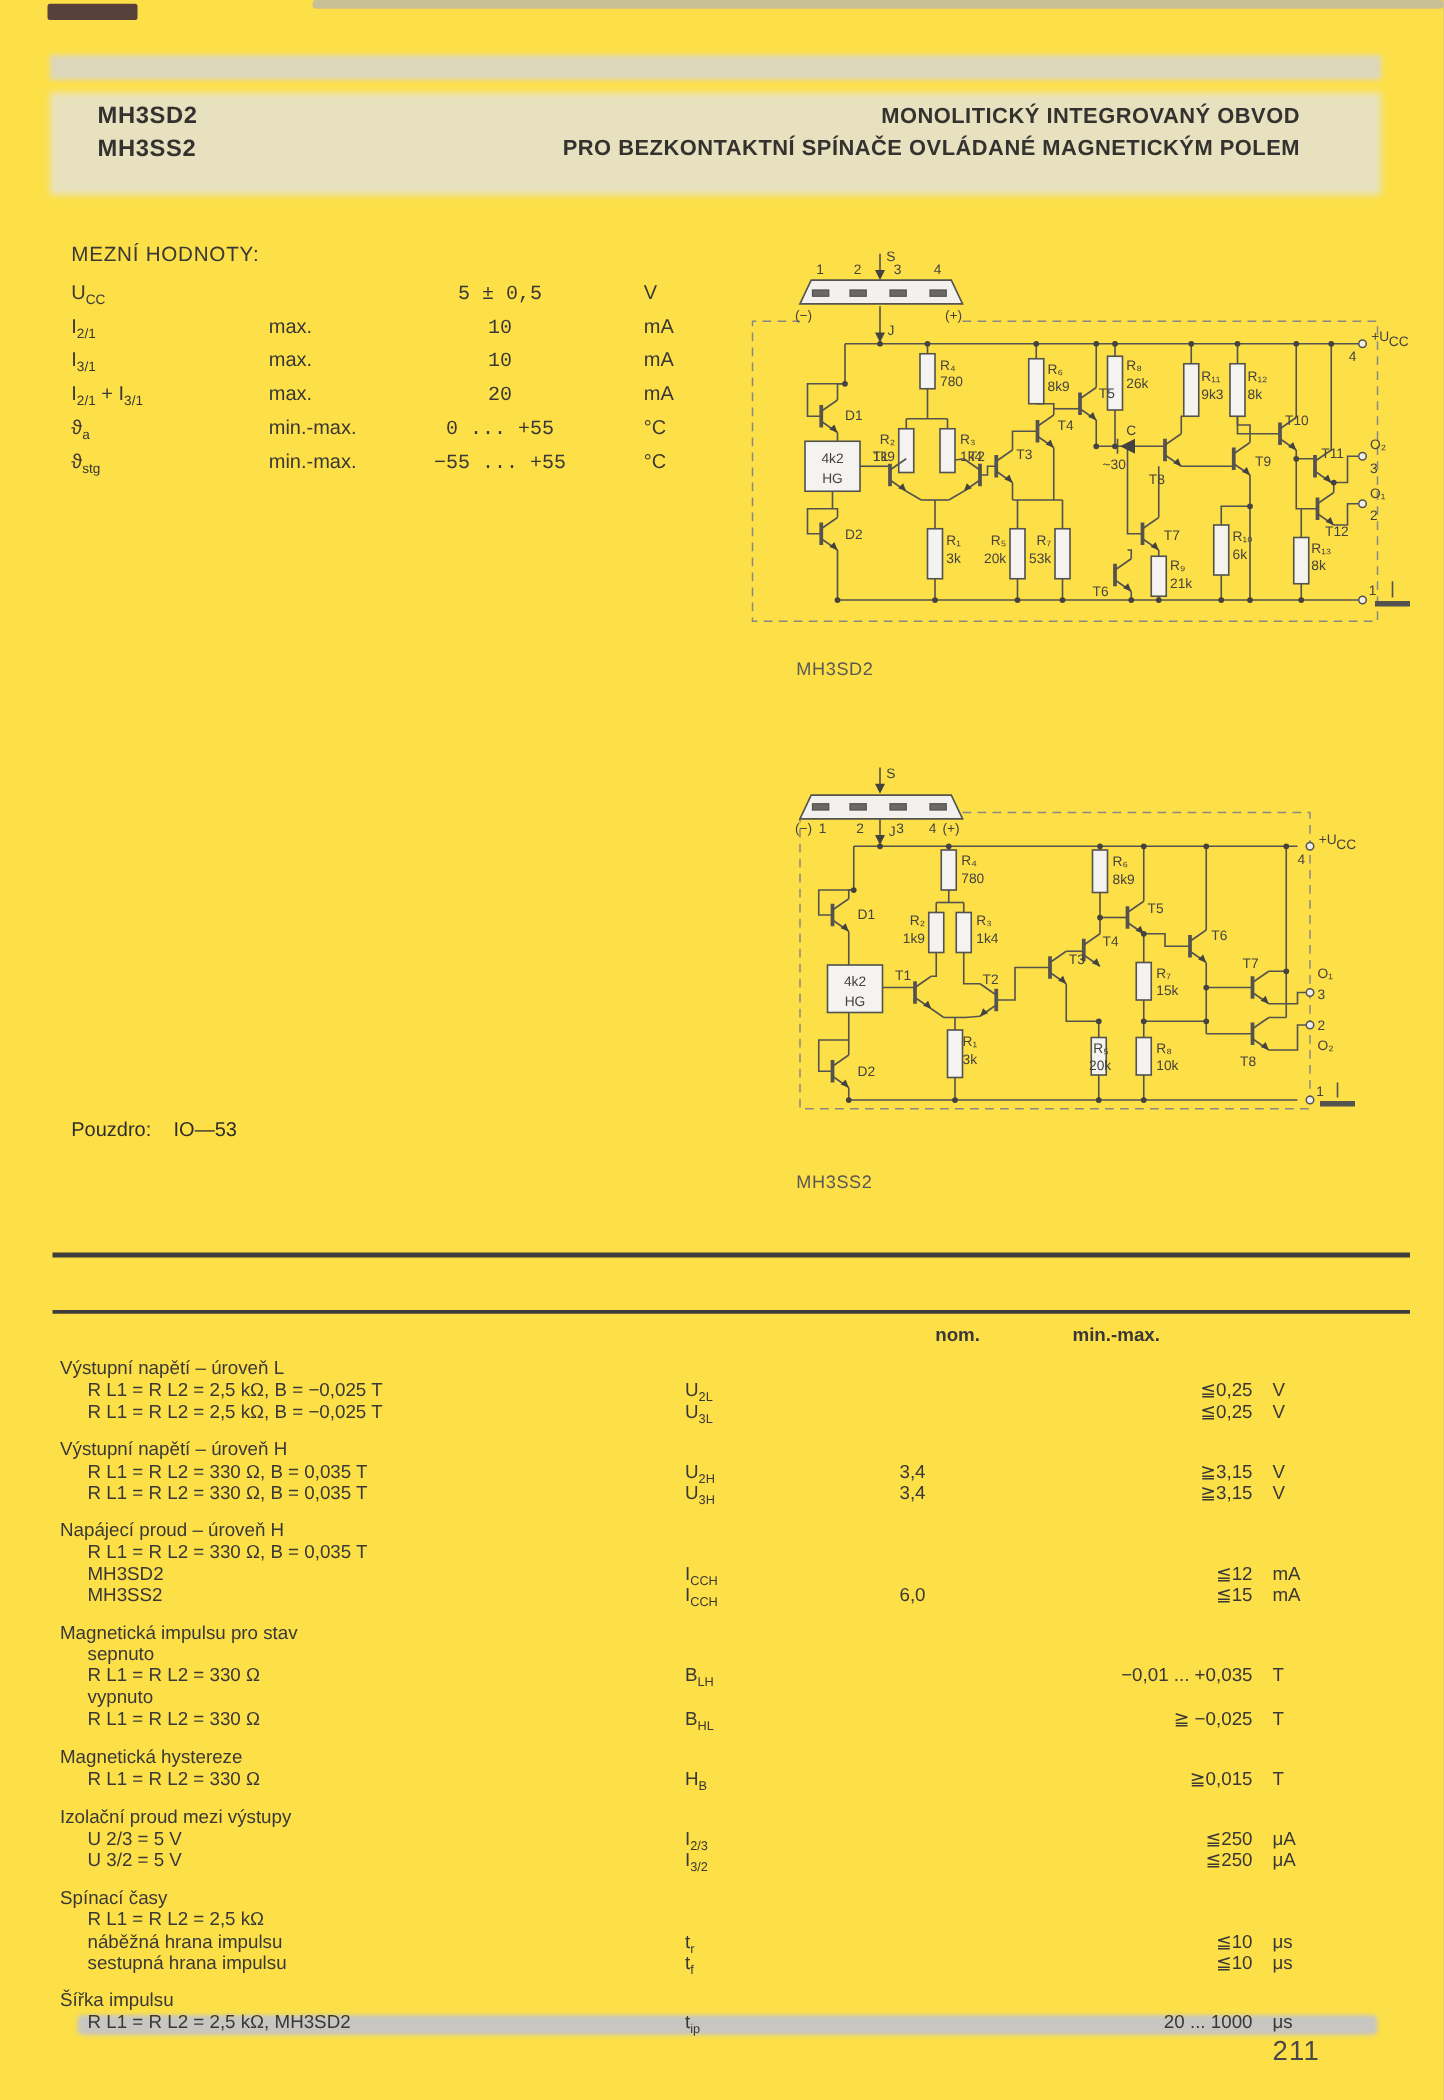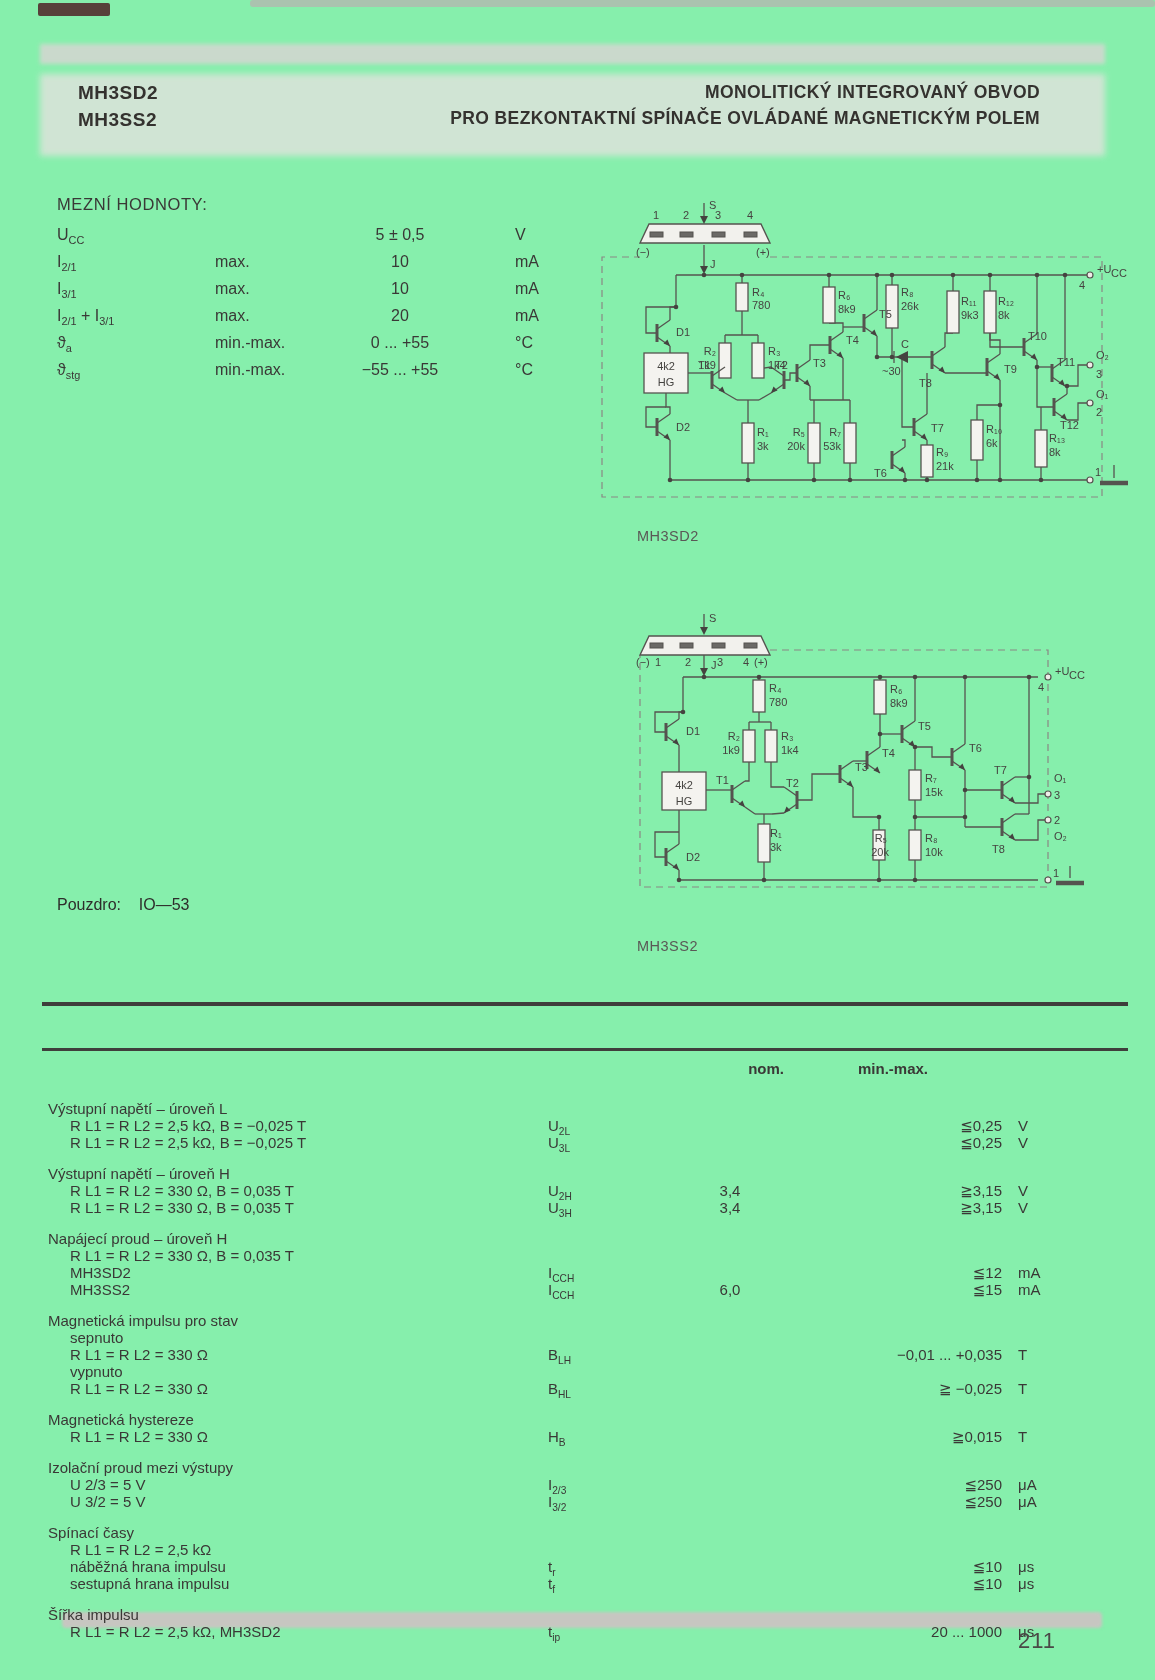--- a/index.html
+++ b/index.html
@@ -1,34 +1,34 @@
 <!DOCTYPE html>
 <html><head>
 <meta charset="utf-8">
 <style>
   html,body{margin:0;padding:0;background:#b8b6b1;}
-  #page{position:relative;width:1155px;height:1680px;background:#86efac;
+  #page{position:relative;width:1155px;height:1680px;background:#fde047;
         font-family:"Liberation Sans",sans-serif;color:#2e2d2b;overflow:hidden;}
   .abs{position:absolute;}
   
   .art-topstrip{left:250px;top:0;width:905px;height:7px;background:#b5b4b0;opacity:.75;border-radius:3px;}
   .art-mark{left:38px;top:3px;width:72px;height:13px;background:#57413a;border-radius:2px;}
   .art-band1{left:40px;top:44px;width:1065px;height:20px;background:#d7d6d2;opacity:.85;filter:blur(2px);}
   .art-head{left:40px;top:74px;width:1065px;height:82px;background:#e3e2de;opacity:.8;filter:blur(3px);}
   .art-bottom{left:62px;top:1612px;width:1040px;height:16px;background:#c7c6c1;filter:blur(1.5px);border-radius:4px;}
   
   .hdr-part{left:78px;font-size:19px;font-weight:bold;letter-spacing:.5px;color:#34322f;}
   .hdr-title{left:300px;width:740px;text-align:right;font-size:17.5px;font-weight:bold;letter-spacing:.4px;color:#34322f;}
   
   .sec-head{font-size:16.5px;letter-spacing:.6px;color:#3a3836;}
   .lim-table{left:57px;top:226px;width:560px;font-size:16px;color:#3a3836;}
   .lim-row{display:flex;height:27px;align-items:baseline;}
   .lim-sym{width:158px;}
   .lim-cond{width:130px;}
-  .lim-val{width:110px;text-align:center;}
+  .lim-val{width:110px;text-align:center;font-family:Liberation Mono, monospace;}
   .lim-unit{margin-left:60px;}
   sub{font-size:68%;}
   
   .cap{font-size:14.5px;color:#5a5856;letter-spacing:.5px;}
   
   .rule{left:42px;width:1086px;background:#3f3e3c;}
   .ct-title{left:55px;top:1019px;font-size:16px;letter-spacing:.4px;color:#3a3836;}
   .ct-colheads{left:48px;top:1060px;width:1075px;display:flex;font-size:15px;font-weight:bold;color:#3a3836;}
   .ct-colheads .sp1{width:628px;} .ct-colheads .nom{width:108px;text-align:right;}
   .ct-colheads .mm{width:218px;text-align:center;}
@@ -495,21 +495,21 @@
 
   <div class="abs rule" style="top:1002px;height:4px"></div>
   <div class="abs rule" style="top:1048px;height:3px"></div>
   <div class="abs ct-colheads">
     <span class="sp1"></span>
     <span class="nom">nom.</span>
     <span class="mm">min.-max.</span>
   </div>
 
   <div class="abs ct-table">
-    <div class="ct-row ct-h" style="margin-top:14px">
+    <div class="ct-row ct-h" style="margin-top:0">
         <span class="ct-label">Výstupní napětí – úroveň L</span>
       </div>
     <div class="ct-row">
         <span class="ct-label ct-ind">R L1  =  R L2  =  2,5 kΩ,  B  =  −0,025 T</span>
         <span class="ct-sym"><span>U</span><sub>2L</sub></span>
         <span class="ct-nom"></span>
         <span class="ct-mm">≦0,25</span>
         <span class="ct-unit">V</span>
       </div>
     <div class="ct-row">

